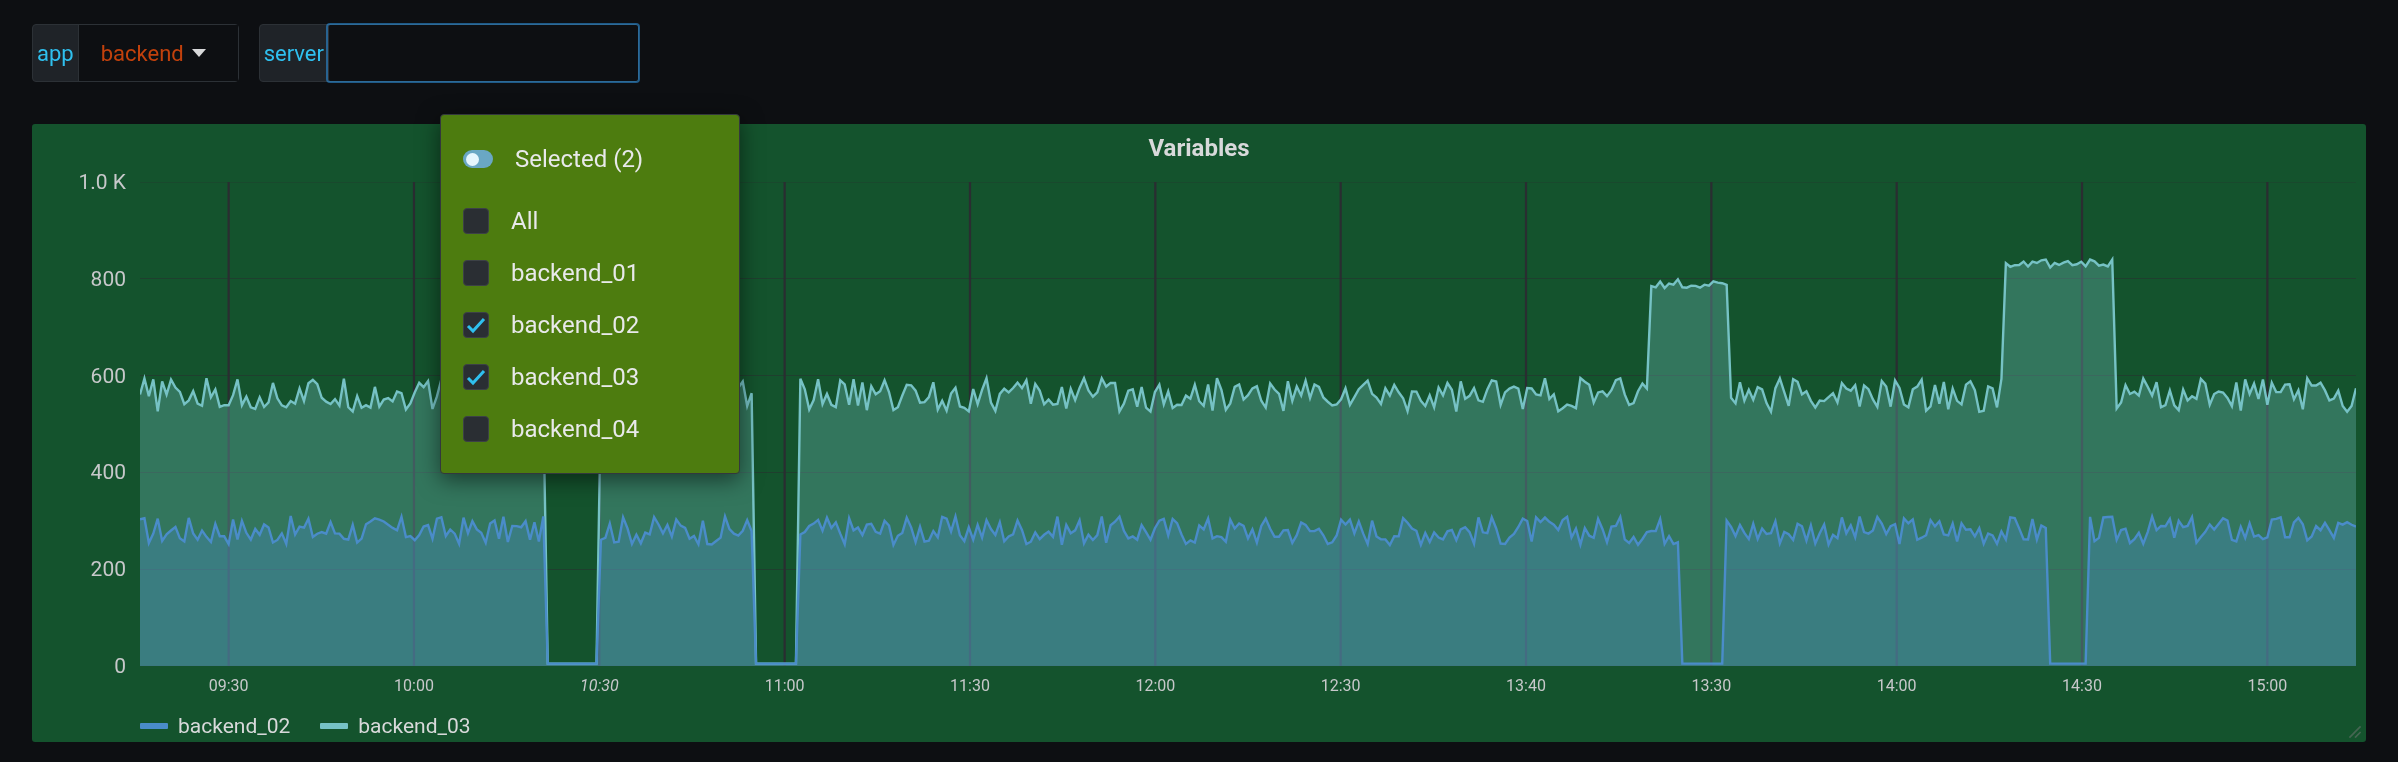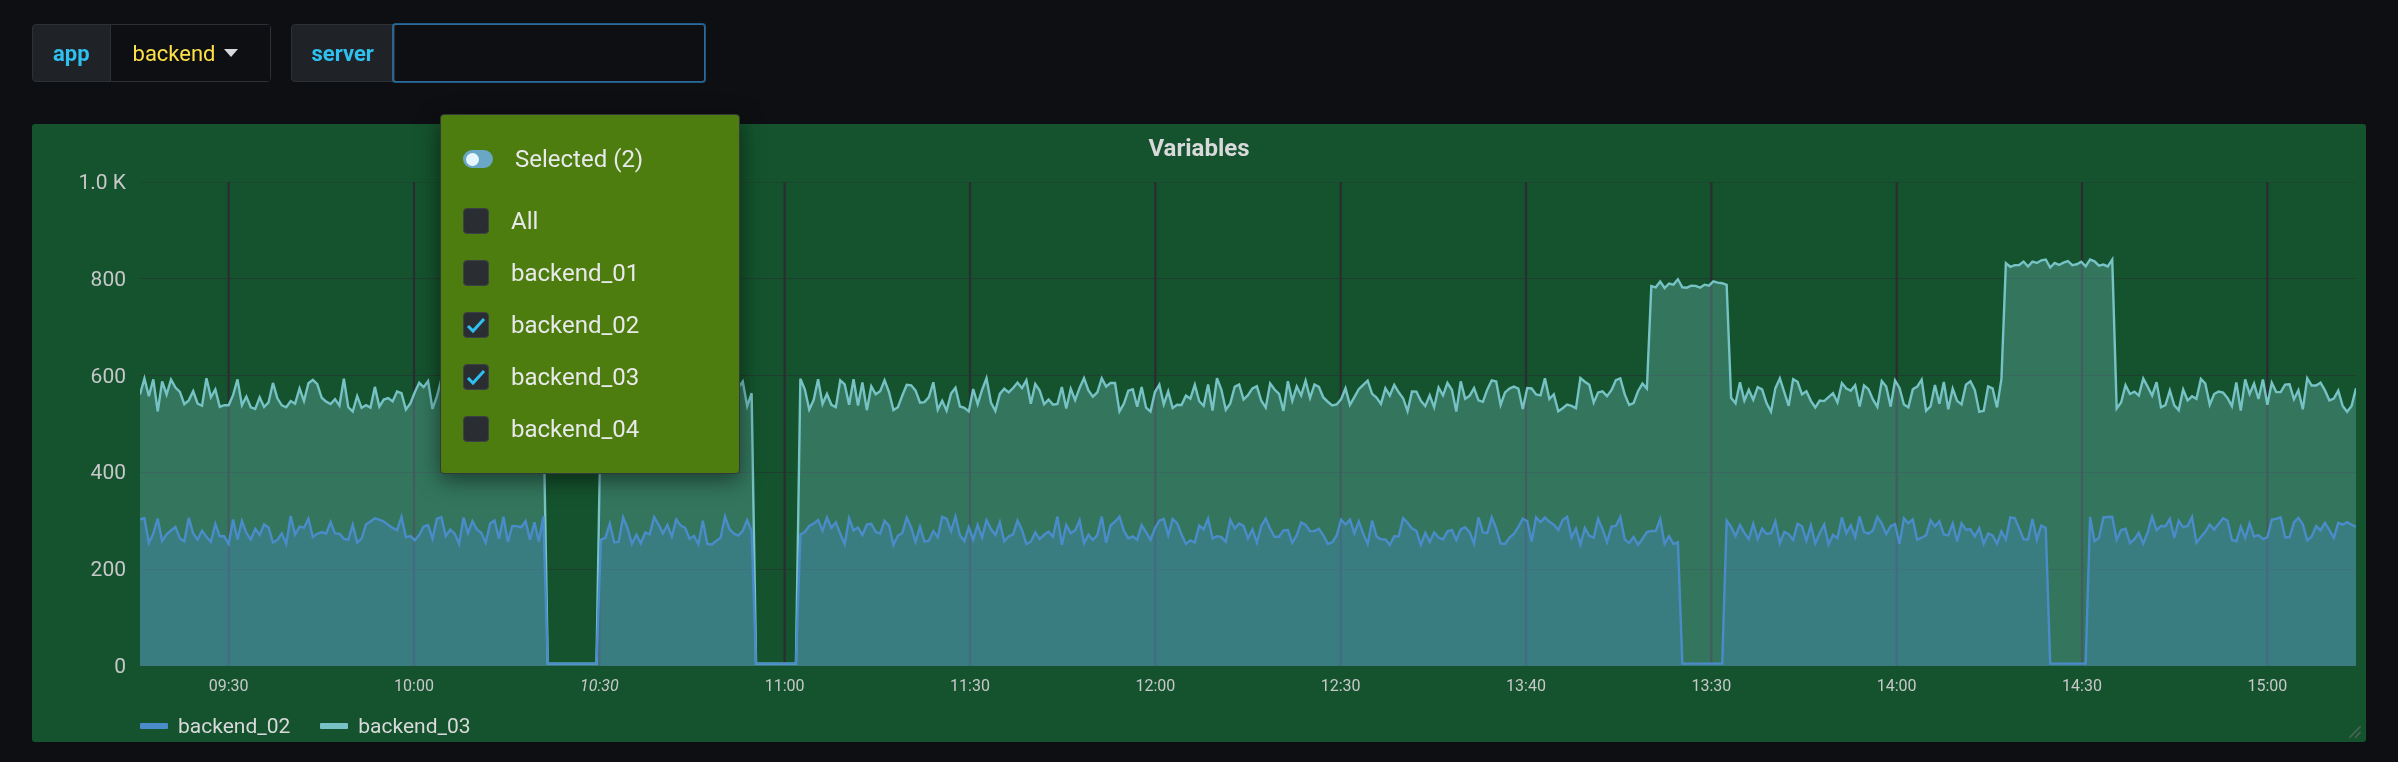--- a/index.html
+++ b/index.html
@@ -29,34 +29,34 @@
     display: flex;
     align-items: center;
     background: #1f2328;
     border: 1px solid #2c3136;
     border-radius: 4px;
     height: 58px;
   }
   .var-label {
     color: #2fc0ef;
     font-size: 22px;
-    padding: 0 20px;
-    font-weight: 700;
+    padding: 0 4px;
+    font-weight: 400;
     display: flex;
     align-items: center;
     height: 100%;
   }
   .var-value {
     background: #0d0f12;
     display: flex;
     align-items: center;
     height: 100%;
     padding: 0 22px;
     font-size: 22px;
-    color: #fde047;
+    color: #c2410c;
     border-left: 1px solid #2c3136;
     gap: 8px;
     min-width: 160px;
   }
   .var-value.empty-focus {
     min-width: 310px;
     box-shadow: 0 0 0 2px rgba(47, 153, 231, 0.55);
     border-radius: 2px;
   }
   .caret {

